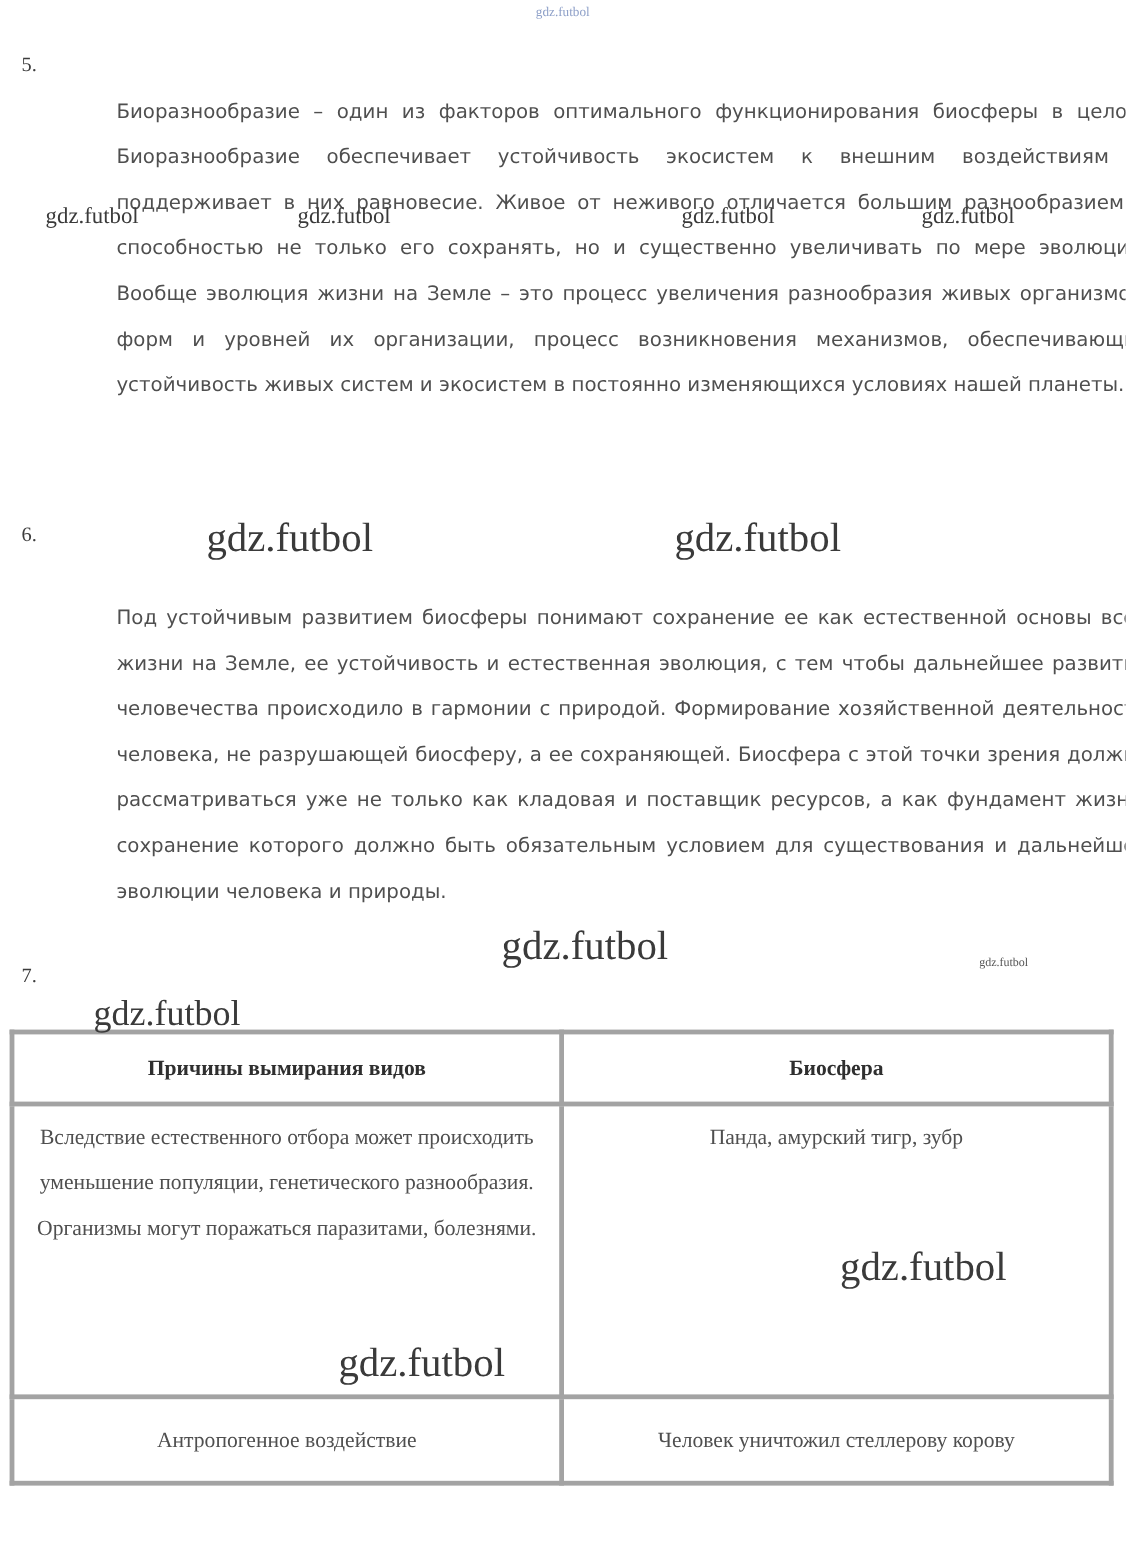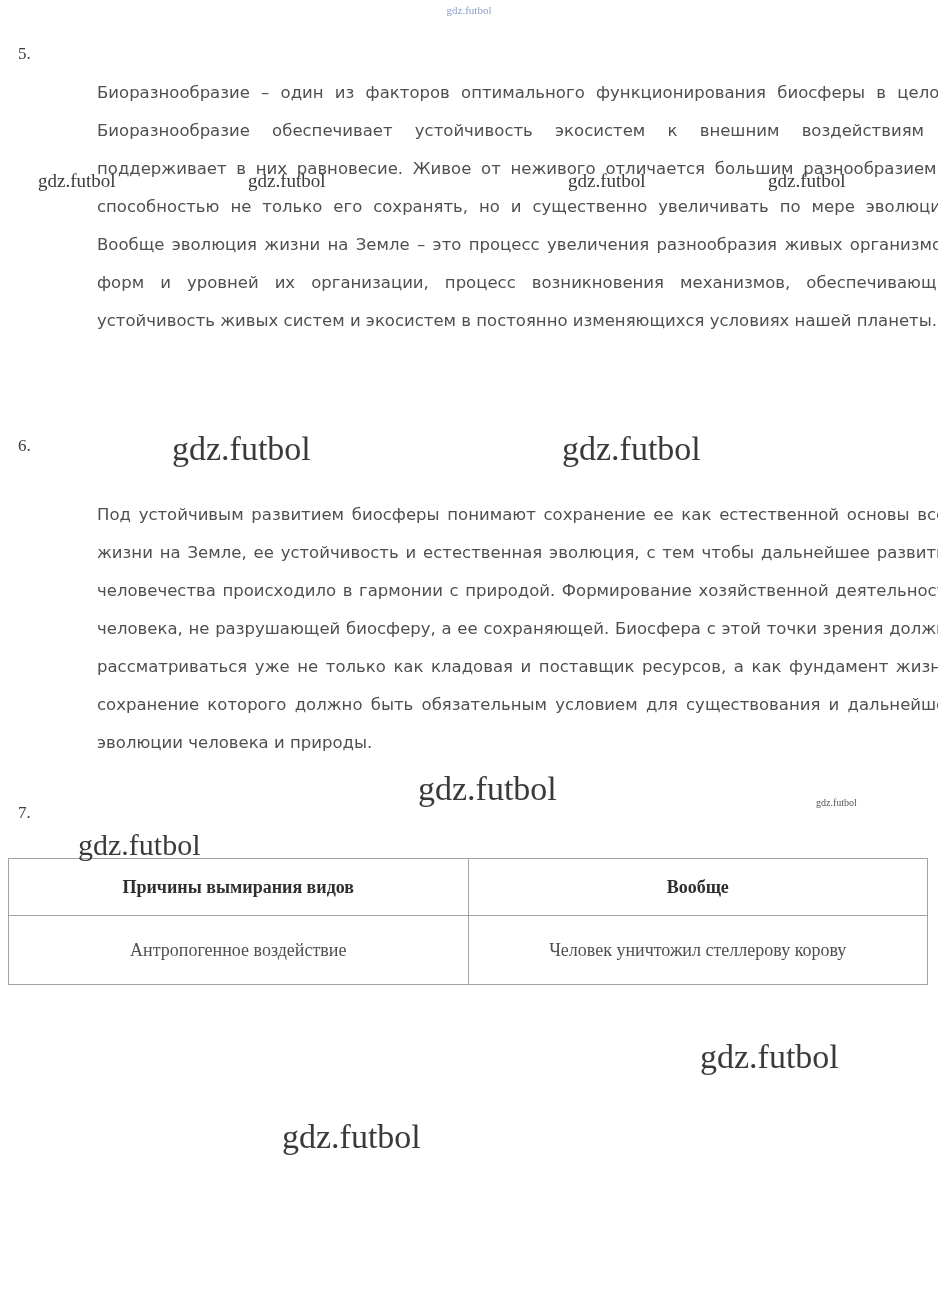--- a/index.html
+++ b/index.html
@@ -65,21 +65,21 @@
   
   .tbl {
     position: absolute;
     left: 8px;
     top: 858px;
     width: 920px;
     border-collapse: collapse;
     table-layout: fixed;
   }
   .tbl td, .tbl th {
-    border: 1px solid #a3a3a3;
+    border: 4px solid #a3a3a3;
     padding: 6px 2px;
     font-family: "Liberation Serif", serif;
     font-size: 18px;
     color: #4f4f4f;
     text-align: center;
     vertical-align: top;
     line-height: 38px;
   }
   .tbl th {
     font-weight: bold;
@@ -135,24 +135,28 @@
   <div class="num" id="num7">7.</div>
 
   <table class="tbl">
     <colgroup>
       <col class="col-a">
       <col class="col-b">
     </colgroup>
     <thead>
       <tr>
         <th>Причины вымирания видов</th>
-        <th>Вообще</th>
+        <th>Биосфера</th>
       </tr>
     </thead>
     <tbody>
+      <tr class="row-big">
+        <td>Вследствие естественного отбора может происходить уменьшение популяции, генетического разнообразия. Организмы могут поражаться паразитами, болезнями.</td>
+        <td>Панда, амурский тигр, зубр</td>
+      </tr>
       <tr class="row-small">
         <td>Антропогенное воздействие</td>
         <td>Человек уничтожил стеллерову корову</td>
       </tr>
 
     </tbody>
   </table>
 
   <div class="wm wm-sm" id="wm1">gdz.futbol</div>
   <div class="wm wm-sm" id="wm2">gdz.futbol</div>

